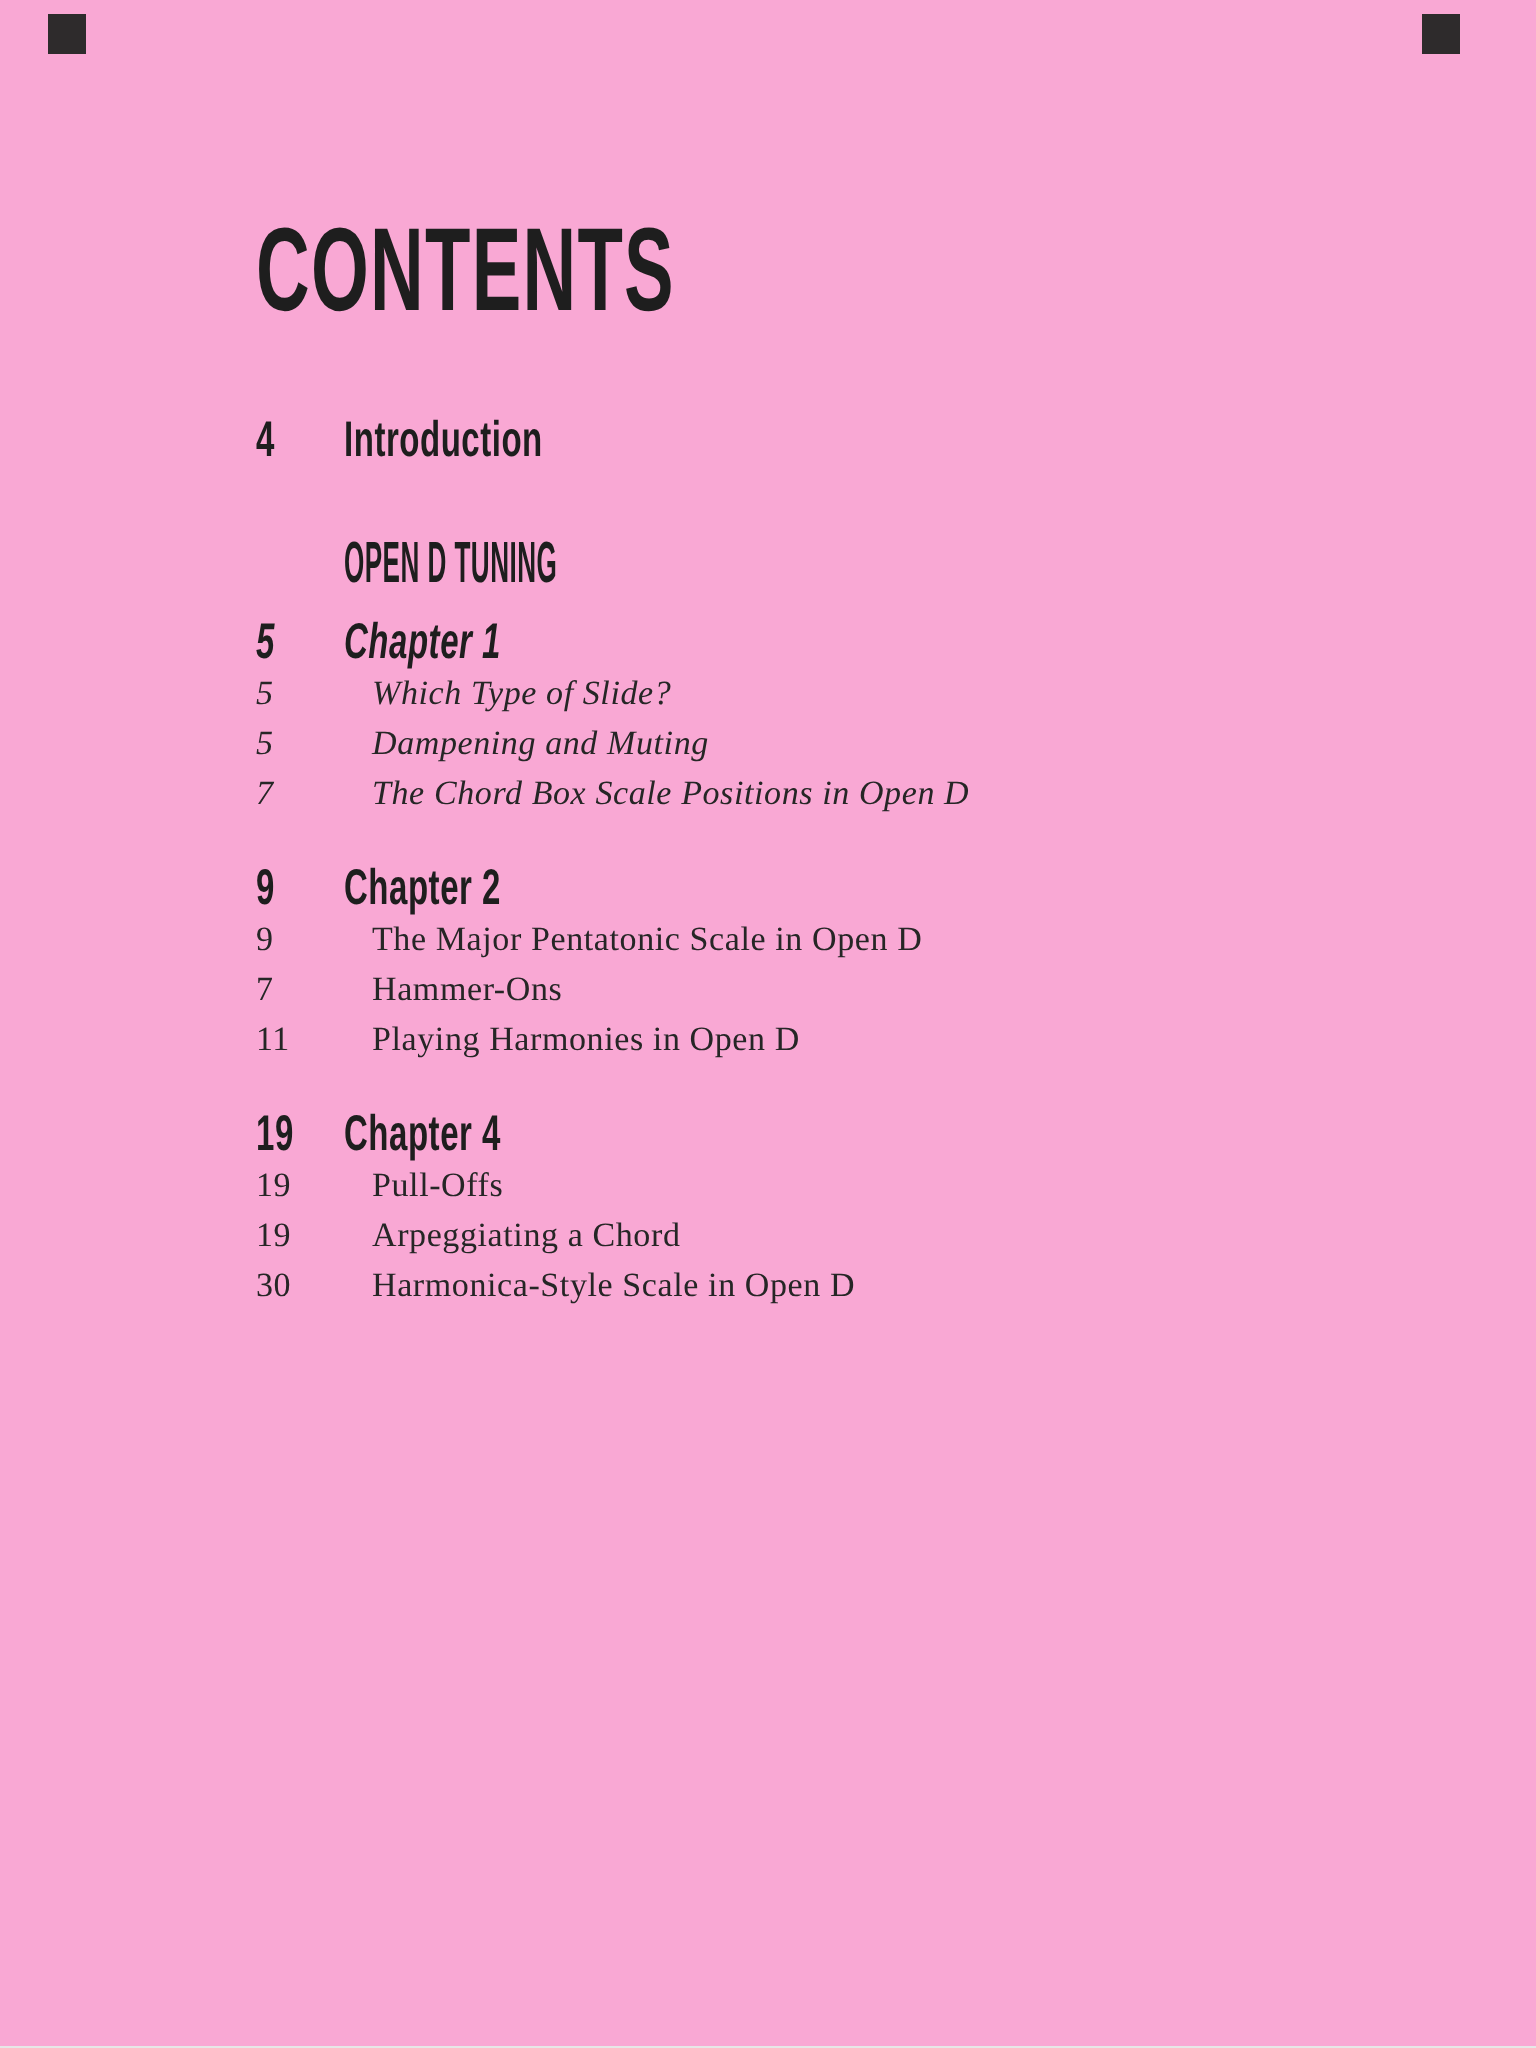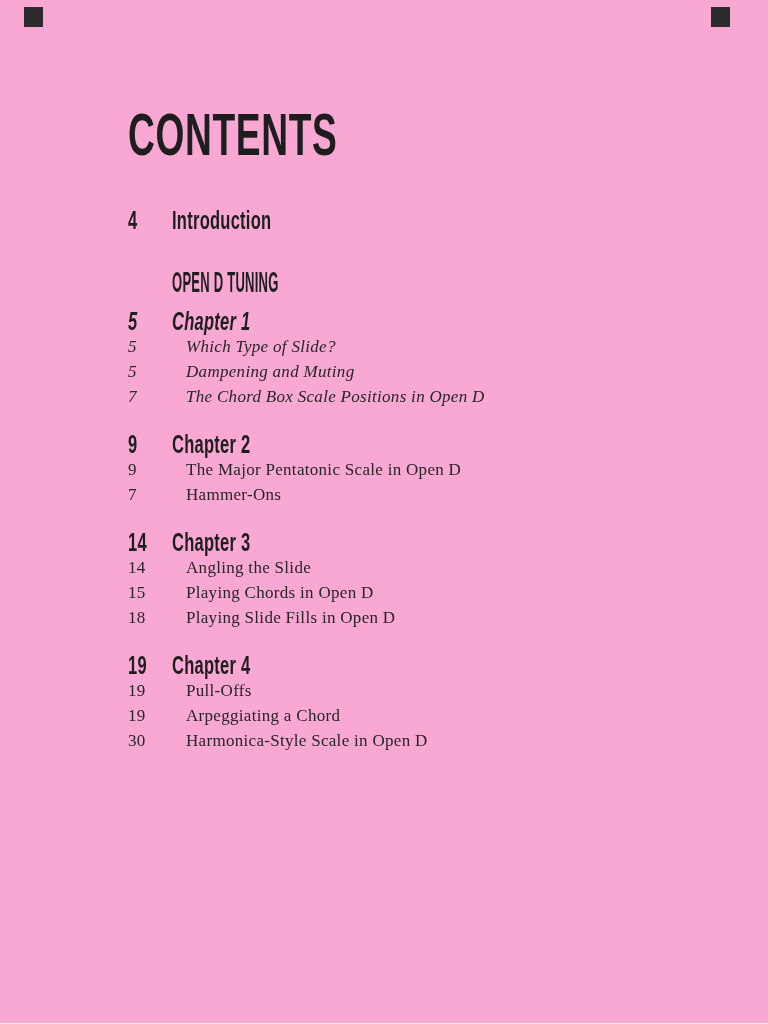--- a/index.html
+++ b/index.html
@@ -146,36 +146,25 @@
     <div class="chblock">
       <div class="row row-ch">
         <span class="num cond">9</span><span class="label cond">Chapter 2</span>
       </div>
       <div class="row row-sub">
         <span class="num">9</span><span class="label">The Major Pentatonic Scale in Open D</span>
       </div>
       <div class="row row-sub">
         <span class="num">7</span><span class="label">Hammer-Ons</span>
       </div>
+      <div class="row row-sub">
+        <span class="num">11</span><span class="label">Playing Harmonies in Open D</span>
+      </div>
     </div>
 
-    <div class="chblock">
-      <div class="row row-ch">
-        <span class="num cond">14</span><span class="label cond">Chapter 3</span>
-      </div>
-      <div class="row row-sub">
-        <span class="num">14</span><span class="label">Angling the Slide</span>
-      </div>
-      <div class="row row-sub">
-        <span class="num">15</span><span class="label">Playing Chords in Open D</span>
-      </div>
-      <div class="row row-sub">
-        <span class="num">18</span><span class="label">Playing Slide Fills in Open D</span>
-      </div>
-    </div>
 
     <div class="chblock">
       <div class="row row-ch">
         <span class="num cond">19</span><span class="label cond">Chapter 4</span>
       </div>
       <div class="row row-sub">
         <span class="num">19</span><span class="label">Pull-Offs</span>
       </div>
       <div class="row row-sub">
         <span class="num">19</span><span class="label">Arpeggiating a Chord</span>

